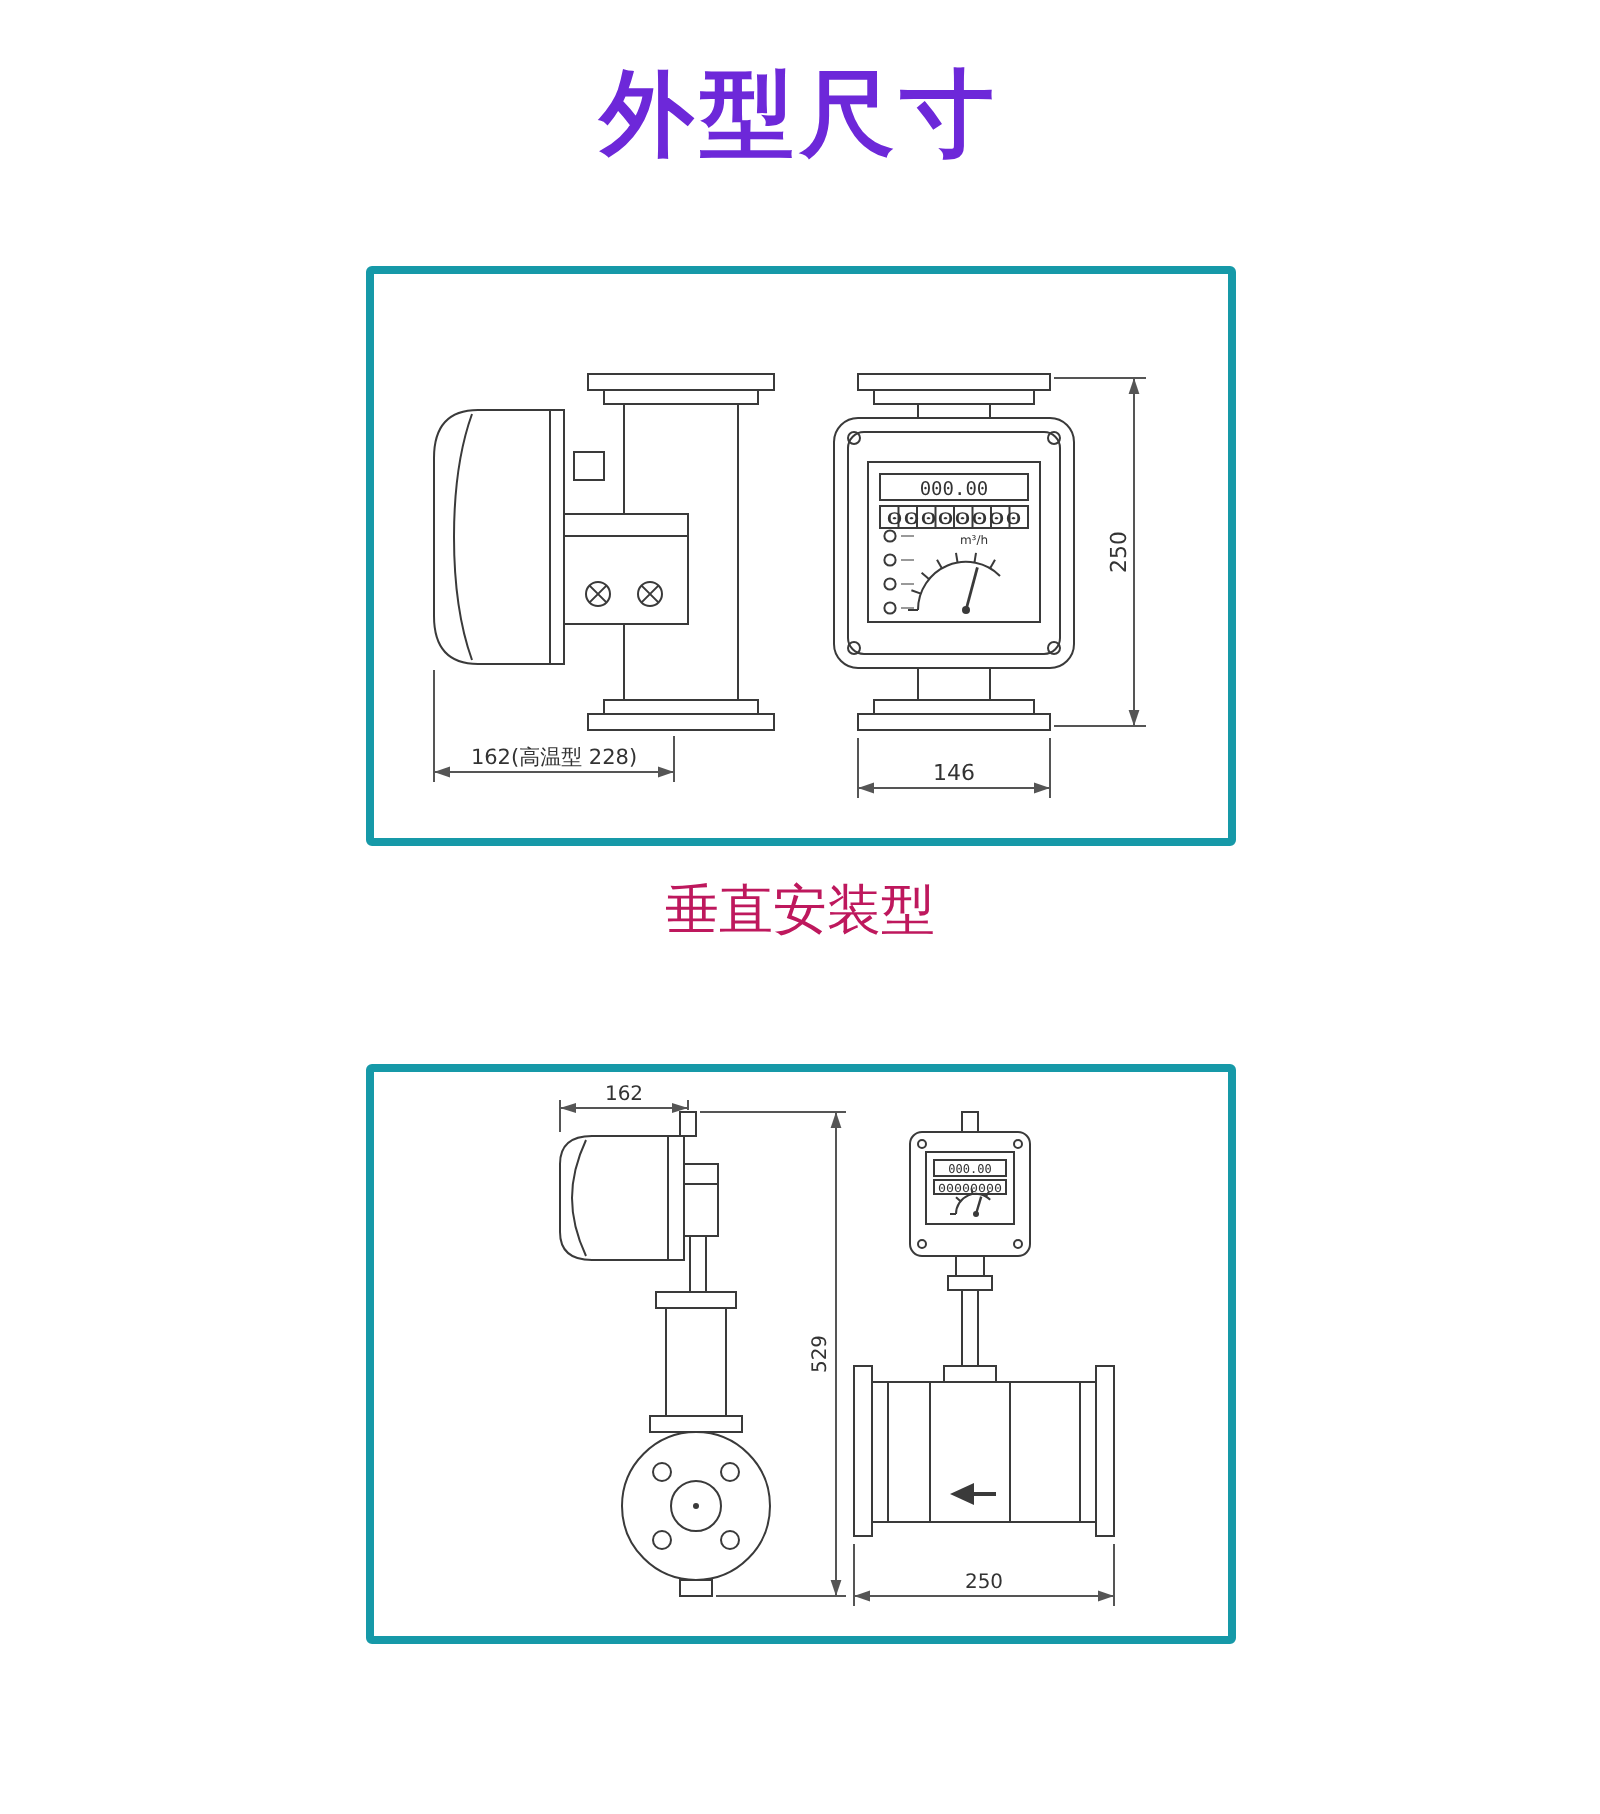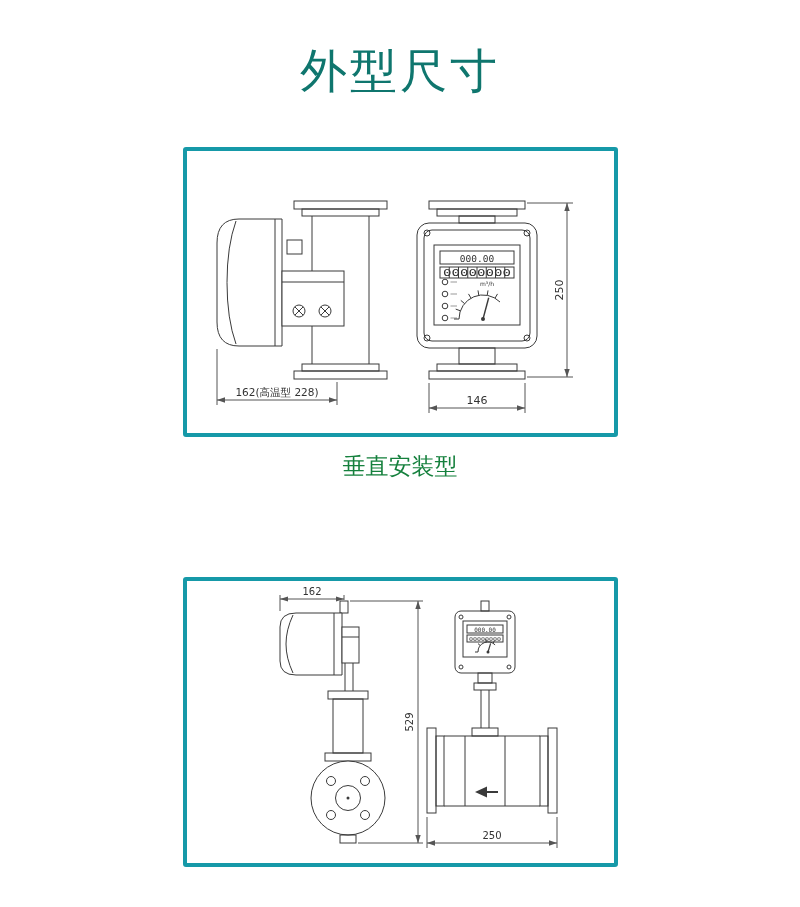--- a/index.html
+++ b/index.html
@@ -1,22 +1,22 @@
 <!DOCTYPE html>
 <html><head>
 <meta charset="utf-8">
 <style>
   html,body{margin:0;padding:0;background:#ffffff;}
   body{width:800px;height:907px;overflow:hidden;font-family:"Liberation Sans","DejaVu Sans",sans-serif;}
   .page{width:800px;height:907px;}
-  .title{margin:40px 0 0;text-align:center;font-size:47px;font-weight:400;color:#0f766e;letter-spacing:3px;}
+  .title{margin:26px 0 0;text-align:center;font-size:47px;font-weight:700;color:#6d28d9;letter-spacing:3px;}
   .panel{width:427px;height:282px;border:4px solid #1699a8;border-radius:3px;margin:44px auto 0;background:#fff;}
-  .panel.second{margin-top:95px;}
+  .panel.second{margin-top:59px;}
   .panel svg{display:block;}
-  .caption{margin-top:14px;text-align:center;font-size:23px;color:#15803d;}
+  .caption{margin-top:14px;text-align:center;font-size:27px;color:#be185d;}
   svg text{font-family:"DejaVu Sans","Liberation Sans",sans-serif;fill:#333;stroke:none;}
   svg text.lcd{font-family:"DejaVu Sans Mono","Liberation Mono",monospace;}
 </style>
 </head>
 <body>
 
 <div class="page">
 
   <h1 class="title">外型尺寸</h1>
 

